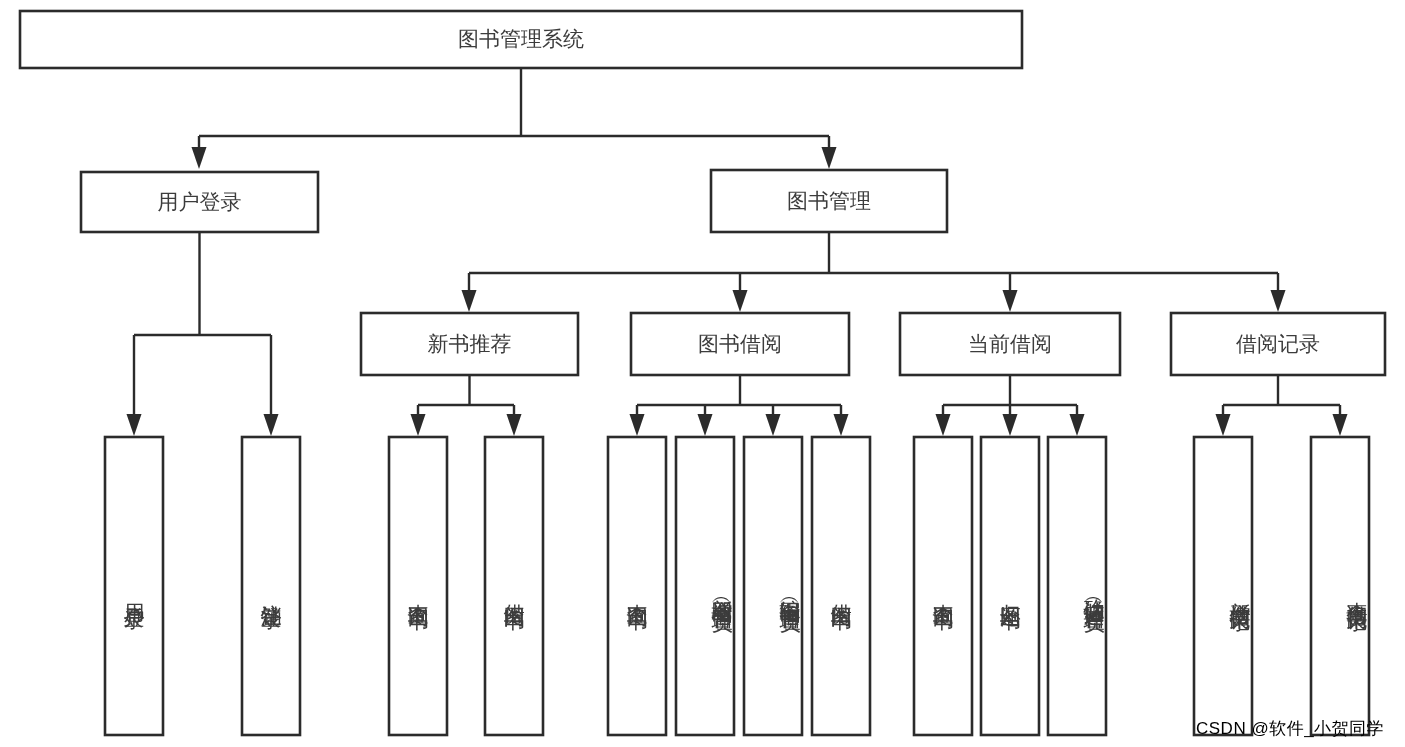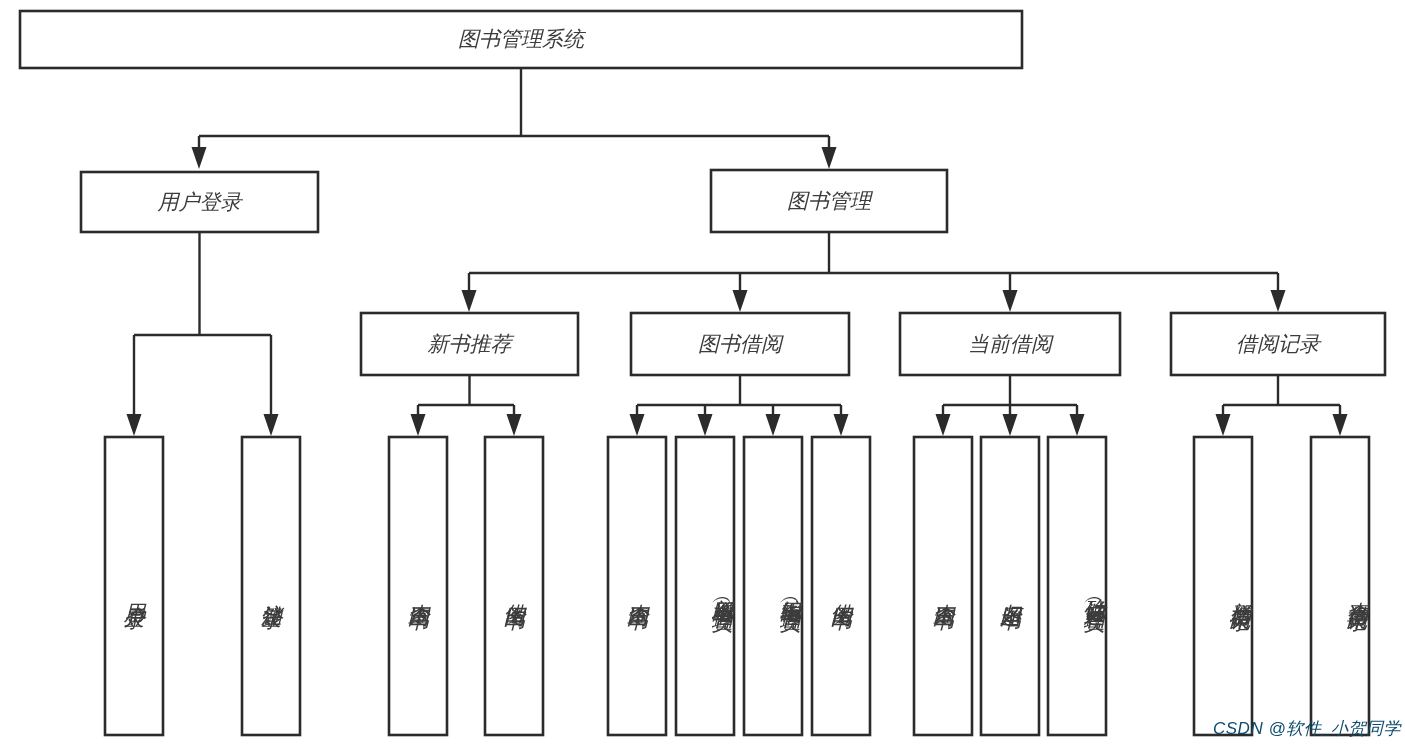--- a/index.html
+++ b/index.html
@@ -11,21 +11,20 @@
     width: 1405px;
     height: 747px;
     font-family: "Liberation Sans", "DejaVu Sans", sans-serif;
     overflow: hidden;
     position: relative;
   }
   #diagram-root {
     position: relative;
     width: 1405px;
     height: 560px;
-    font-style: italic;
   }
   svg#diagram-svg {
     position: absolute;
     left: 0;
     top: 0;
     width: 1405px;
     height: 747px;
     display: block;
   }
   .node-box {
@@ -62,24 +61,23 @@
     display: flex;
     align-items: flex-start;
     justify-content: center;
     white-space: nowrap;
     pointer-events: none;
   }
   .watermark {
     position: absolute;
     font-family: "Liberation Sans", "DejaVu Sans", sans-serif;
     font-size: 17px;
-    color: #0c4a6e;
+    color: #000000;
     white-space: nowrap;
     letter-spacing: 0.5px;
-    padding-left: 17px;
   }
 </style>
 </head>
 <body>
 
 <div id="diagram-root">
   <svg id="diagram-svg" viewBox="0 0 1405 747">
     <g id="connectors-layer">
         <g>
           <path class="connector" d="M 521 68 L 521 136"></path>

